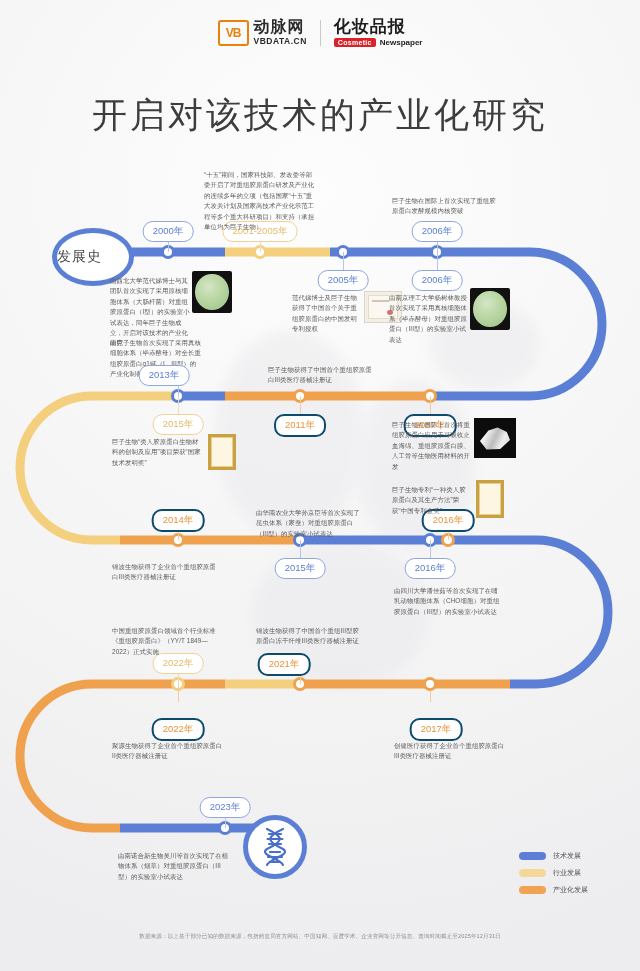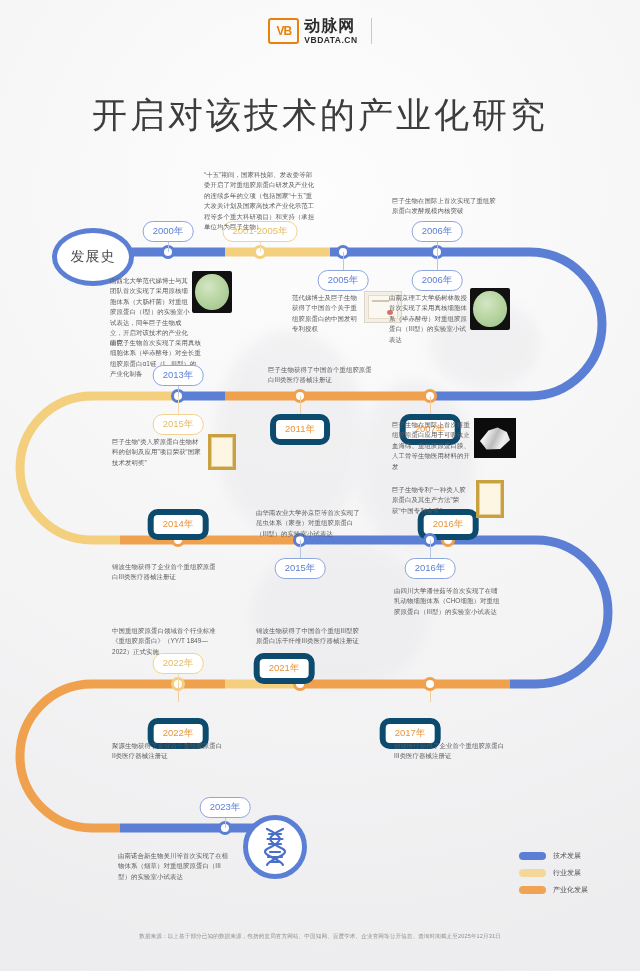--- a/index.html
+++ b/index.html
@@ -43,31 +43,31 @@
   .node{position:absolute;width:14px;height:14px;border-radius:50%;background:#fff;
         transform:translate(-50%,-50%);box-sizing:border-box;}
   .node.blue{border:3px solid #5b7fd4;}
   .node.orange{border:3px solid #efa14e;}
   .node.yellow{border:3px solid #f3cf7e;}
 
   
   .pill{position:absolute;transform:translateX(-50%);padding:3px 9px;border-radius:10px;background:#fff;
         font-size:9.5px;white-space:nowrap;box-sizing:border-box;}
   .pill.blue{border:1px solid #8da6de;color:#5b7fd4;}
-  .pill.orange{border:6px solid #0c4a6e;color:#e8933c;}
+  .pill.orange{border:2px solid #0c4a6e;color:#e8933c;}
   .pill.yellow{border:1px solid #f1d293;color:#e4bb67;}
   
   .stem{position:absolute;width:1px;}
   .stem.blue{background:#b7c6e8;}
   .stem.orange{background:#f3cb9f;}
   .stem.yellow{background:#f2dcb0;}
 
   
   .start-bubble{position:absolute;left:52px;top:228px;width:72px;height:48px;border:5px solid #5b7fd4;
-      border-radius:50%;background:#fff;display:flex;align-items:center;justify-content:center;
+      border-radius:50%;background:#fff;display:flex;align-items:center;
       font-size:14px;color:#4a4a4a;letter-spacing:1px;}
 
   
   .end-bubble{position:absolute;left:243px;top:815px;width:54px;height:54px;border:5px solid #5b7fd4;
       border-radius:50%;background:#fff;display:flex;align-items:center;justify-content:center;}
 
   
   .blk{position:absolute;font-size:6.4px;line-height:1.62;color:#5a5a5a;letter-spacing:.1px;}
   .thumb{position:absolute;background:#111;overflow:hidden;}
   .thumb.dish{border-radius:2px;display:flex;align-items:center;justify-content:center;}
@@ -105,20 +105,27 @@
 
 <div class="header">
   <div class="logo-a">
     <div class="vb-box">VB</div>
     <div class="logo-a-txt">
       <div class="logo-a-cn">动脉网</div>
       <div class="logo-a-en">VBDATA.CN</div>
     </div>
   </div>
   <div class="divider-v"></div>
+  <div class="logo-b">
+    <div class="logo-b-cn">化妆品报</div>
+    <div class="logo-b-row">
+      <span class="badge-red">Cosmetic</span>
+      <span class="logo-b-en">Newspaper</span>
+    </div>
+  </div>
 </div>
 
 <div class="page-title">开启对该技术的产业化研究</div>
 
 <svg class="track" viewBox="0 0 640 971">
 
   <path d="M124 252 H225" stroke="#5b7fd4" stroke-width="9" fill="none"></path>
   <path d="M225 252 H260" stroke="#f3cf7e" stroke-width="9" fill="none"></path>
   <path d="M260 252 H330" stroke="#f3cf7e" stroke-width="9" fill="none"></path>
   <path d="M330 252 H430" stroke="#5b7fd4" stroke-width="9" fill="none"></path>
@@ -195,21 +202,21 @@
 <div class="pill blue" style="left:437px;top:270px">2006年</div>
 <div class="blk" style="left:389px;top:293px;width:78px">由南京理工大学杨树林教授首次实现了采用真核细胞体系（毕赤酵母）对重组胶原蛋白（III型）的实验室小试表达</div>
 <div class="thumb dish" style="left:470px;top:288px;width:40px;height:42px">
     <div class="dish-circle"></div>
   </div>
 
 <div class="blk" style="left:110px;top:338px;width:92px">由巨子生物首次实现了采用真核细胞体系（毕赤酵母）对全长重组胶原蛋白α1链（I、III型）的产业化制备</div>
 
 <div class="node blue" style="left:178px;top:396px"></div>
 <div class="stem blue" style="left:178px;top:380px;height:16px"></div>
-<div class="pill blue" style="left:178px;top:365px">2013年</div>
+<div class="pill blue" style="left:164px;top:365px">2013年</div>
 
 <div class="stem yellow" style="left:178px;top:396px;height:18px"></div>
 <div class="pill yellow" style="left:178px;top:414px">2015年</div>
 <div class="blk" style="left:112px;top:437px;width:92px">巨子生物“类人胶原蛋白生物材料的创制及应用”项目荣获“国家技术发明奖”</div>
 <div class="thumb prize" style="left:208px;top:434px;width:28px;height:36px">
     <div class="prize-inner"></div>
   </div>
 
 <div class="node orange" style="left:300px;top:396px"></div>
 <div class="stem orange" style="left:300px;top:396px;height:18px"></div>
@@ -256,21 +263,21 @@
 <div class="stem orange" style="left:300px;top:668px;height:16px"></div>
 <div class="pill orange" style="left:284px;top:653px">2021年</div>
 <div class="blk" style="left:256px;top:626px;width:108px">锦波生物获得了中国首个重组III型胶原蛋白冻干纤维III类医疗器械注册证</div>
 
 <div class="stem orange" style="left:178px;top:684px;height:18px"></div>
 <div class="pill orange" style="left:178px;top:718px">2022年</div>
 <div class="blk" style="left:112px;top:741px;width:112px">聚源生物获得了企业首个重组胶原蛋白II类医疗器械注册证</div>
 
 <div class="stem orange" style="left:430px;top:684px;height:18px"></div>
 <div class="node orange" style="left:430px;top:684px"></div>
-<div class="pill orange" style="left:410px;top:718px">2017年</div>
+<div class="pill orange" style="left:436px;top:718px">2017年</div>
 <div class="blk" style="left:394px;top:741px;width:112px">创健医疗获得了企业首个重组胶原蛋白III类医疗器械注册证</div>
 
 <div class="node blue" style="left:225px;top:828px"></div>
 <div class="stem blue" style="left:225px;top:812px;height:16px"></div>
 <div class="pill blue" style="left:225px;top:797px">2023年</div>
 <div class="blk" style="left:118px;top:851px;width:112px">由南诺合新生物吴川等首次实现了在植物体系（烟草）对重组胶原蛋白（III型）的实验室小试表达</div>
 
 <div class="legend">
   <div class="legend-row">
     <span class="legend-chip" style="background:#5b7fd4"></span>

